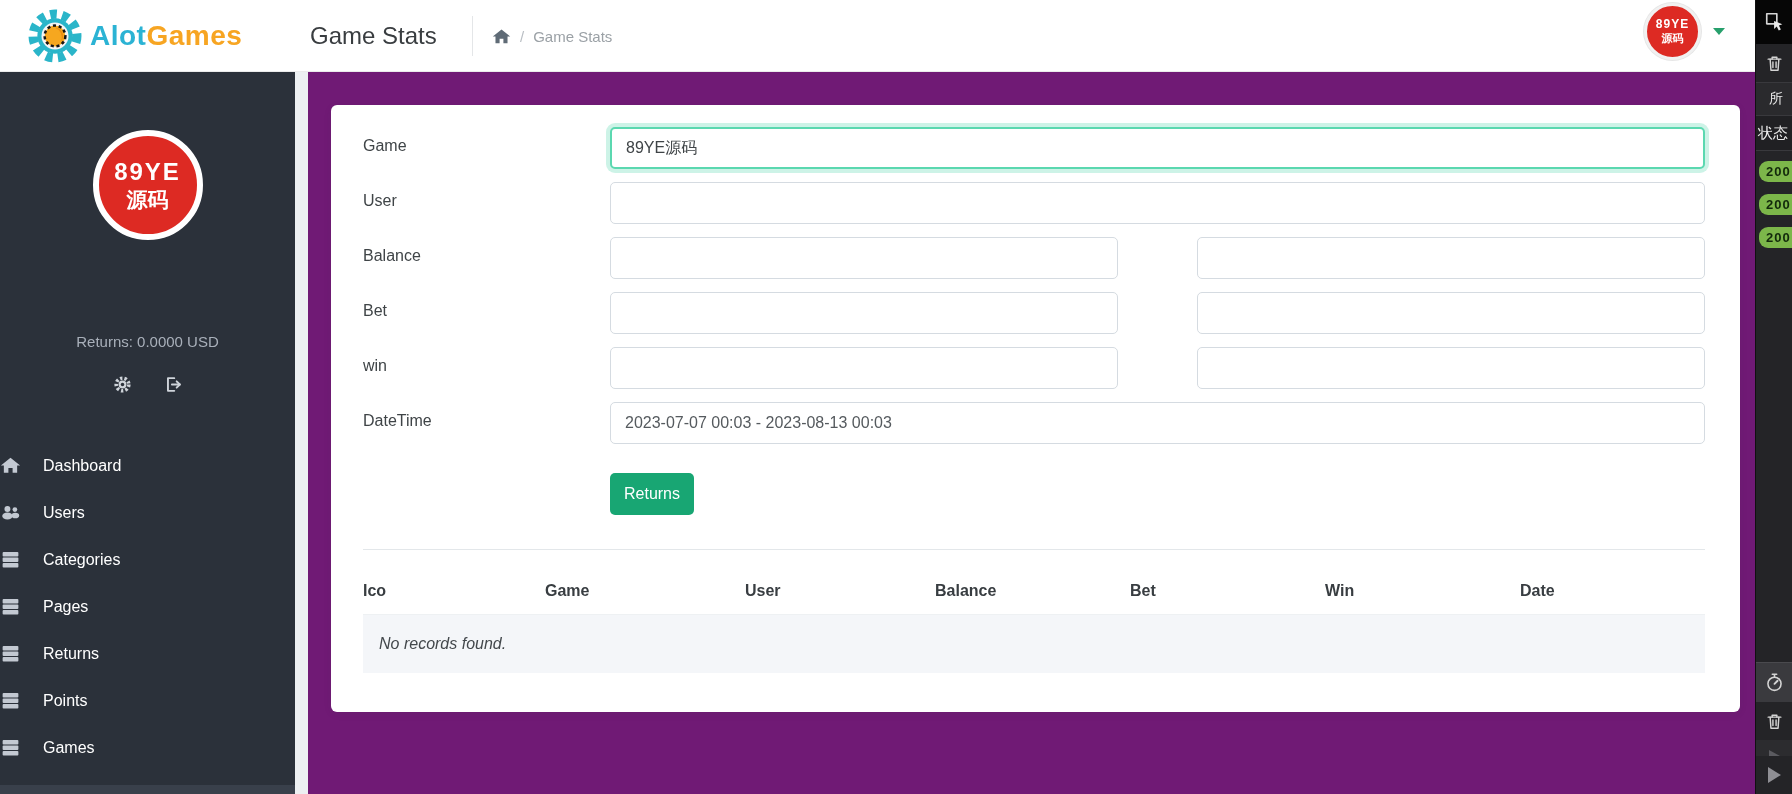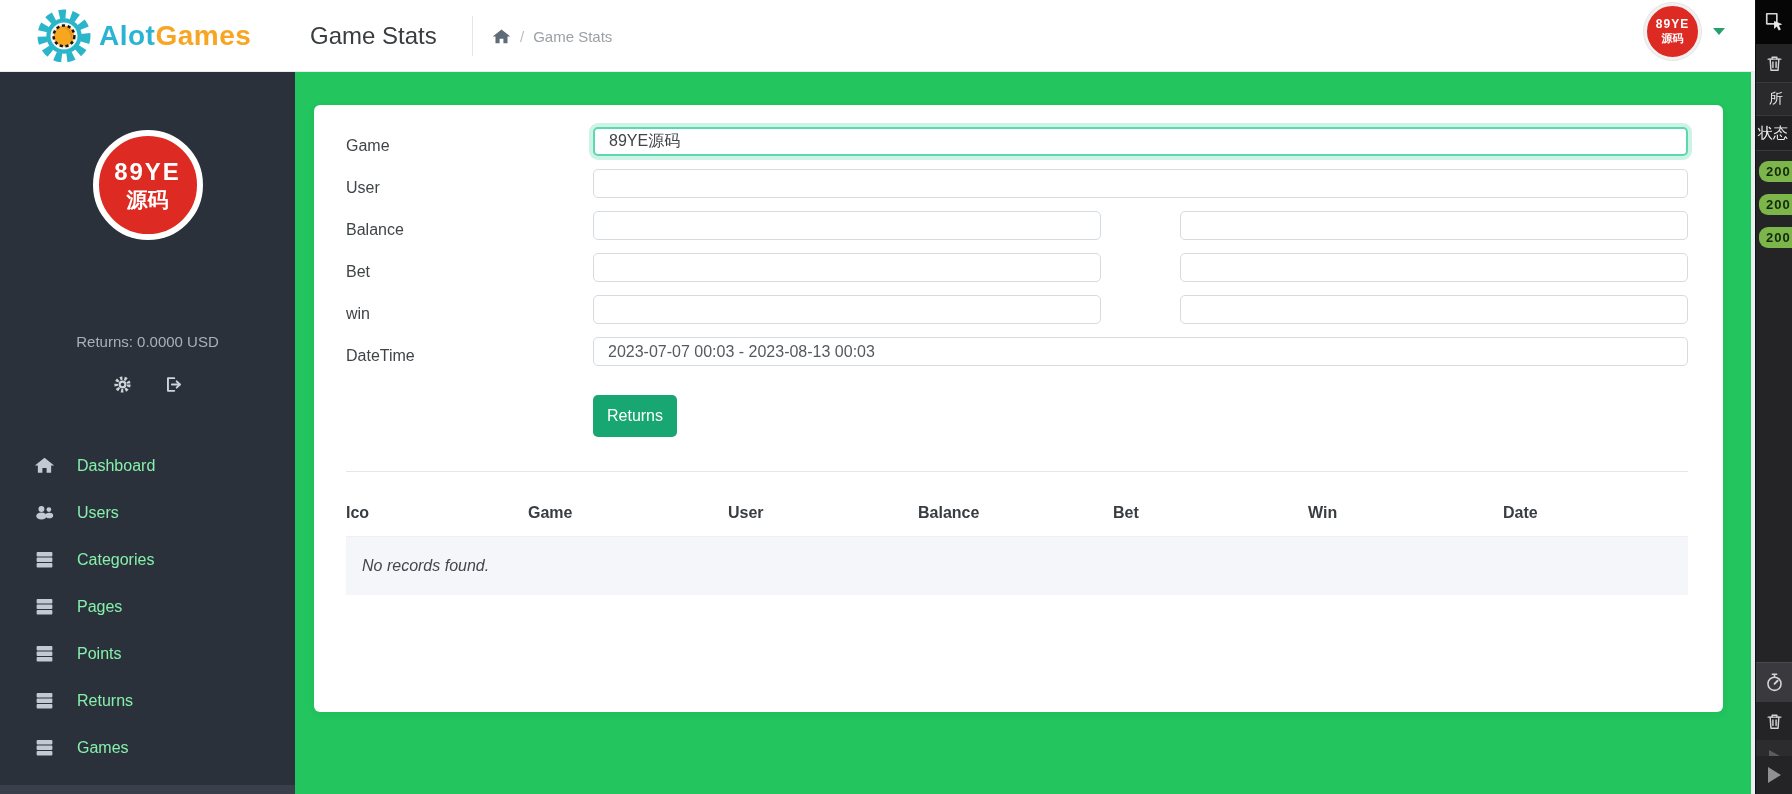--- a/index.html
+++ b/index.html
@@ -3,21 +3,21 @@
 <meta charset="utf-8">
 <style>
   * { margin:0; padding:0; box-sizing:border-box; }
   html,body { width:1792px; height:794px; overflow:hidden;
     font-family:"Liberation Sans","DejaVu Sans",sans-serif; background:#edf0f2; }
   .stage { position:relative; width:1792px; height:794px; }
 
   
   .header { position:absolute; left:0; top:0; width:1755px; height:72px;
     background:#ffffff; border-bottom:1px solid #ebebeb; z-index:5; }
-  .logo { position:absolute; left:37px; top:9px; display:flex; align-items:center; }
+  .logo { position:absolute; left:28px; top:9px; display:flex; align-items:center; }
   .logo-gear { width:54px; height:54px; }
   .logo-text { font-size:28px; font-weight:800; margin-left:8px; letter-spacing:.5px; }
   .logo-alot { color:#2bb3d4; }
   .logo-games { color:#f7a522; }
   .page-title { position:absolute; left:310px; top:0; height:72px; display:flex;
     align-items:center; font-size:24px; color:#393d40; }
   .crumb-divider { position:absolute; left:472px; top:16px; height:40px;
     width:1px; background:#e4e6e8; }
   .breadcrumb { position:absolute; left:492px; top:0; height:72px; display:flex;
     align-items:center; gap:9px; font-size:15px; }
@@ -43,36 +43,36 @@
     border:6px solid #ffffff; color:#fff; font-weight:700; display:flex;
     flex-direction:column; align-items:center; justify-content:center; line-height:1.2; }
   .avatar-lg .l1 { font-size:24px; letter-spacing:2px; }
   .avatar-lg .l2 { font-size:21px; }
   .balance { position:absolute; left:0; top:261px; width:295px; text-align:center;
     color:#a9b0ba; font-size:15px; }
   .side-actions { position:absolute; left:0; top:303px; width:295px; display:flex;
     justify-content:center; gap:32px; }
   .side-actions svg { width:19px; height:19px; display:block; }
   .menu { position:absolute; left:0; top:370px; width:295px; }
-  .menu-item { height:47px; display:flex; align-items:center; padding-left:34px;
-    color:#86efac; font-size:16px; cursor:pointer; }
+  .menu-item { height:47px; display:flex; align-items:center; 
+    color:#ffffff; font-size:16px; cursor:pointer; }
   .menu-item svg { width:21px; height:21px; margin-right:22px; fill:#c3c9d2; flex:none; }
   .sidebar-sliver { position:absolute; left:0; bottom:0; width:295px; height:9px;
     background:#39404b; }
 
   
-  .main { position:absolute; left:291px; top:72px; width:1460px; height:722px;
-    background:#22c55e; }
+  .main { position:absolute; left:308px; top:72px; width:1460px; height:722px;
+    background:#701a75; }
   .card { position:absolute; left:23px; top:33px; width:1409px; height:607px;
     background:#ffffff; border-radius:6px; box-shadow:0 2px 8px rgba(40,50,60,.07);
     padding:22px 35px 0 32px; }
   .form-row { display:flex; margin-bottom:13px; }
   .form-label { width:247px; padding-top:10px; font-size:16px; color:#3f4447; flex:none; }
   .inputs { flex:1; display:flex; justify-content:space-between; }
-  .inp { height:29px; border:1px solid #d5dbe1; border-radius:5px; background:#fff;
+  .inp { height:42px; border:1px solid #d5dbe1; border-radius:5px; background:#fff;
     font-size:16px; color:#3f4447; padding:0 14px;
     font-family:"Liberation Sans","DejaVu Sans",sans-serif; }
   .inp.full { width:100%; }
   .inp.half { width:508px; }
   .inp.focused { border:2px solid #5bd8b0; box-shadow:0 0 0 4px rgba(91,216,176,.30); }
   .inp.muted { color:#555a5e; }
   .btn-filter { margin-left:247px; margin-top:16px; width:84px; height:42px;
     background:#18a673; color:#fff; border:none; border-radius:5px; font-size:16px;
     cursor:pointer; font-family:"Liberation Sans","DejaVu Sans",sans-serif; }
   .hr { border:none; border-top:1px solid #e3e7ea; margin-top:34px; }
@@ -207,29 +207,29 @@
             <rect x="3" y="16.1" width="18" height="5" rx="1"></rect>
           </svg>
         <span>Pages</span>
       </div>
       <div class="menu-item">
         <svg viewBox="0 0 24 24">
             <rect x="3" y="3.5" width="18" height="5" rx="1"></rect>
             <rect x="3" y="9.8" width="18" height="5" rx="1"></rect>
             <rect x="3" y="16.1" width="18" height="5" rx="1"></rect>
           </svg>
+        <span>Returns</span>
+      </div>
+      <div class="menu-item">
+        <svg viewBox="0 0 24 24">
+            <rect x="3" y="3.5" width="18" height="5" rx="1"></rect>
+            <rect x="3" y="9.8" width="18" height="5" rx="1"></rect>
+            <rect x="3" y="16.1" width="18" height="5" rx="1"></rect>
+          </svg>
         <span>Points</span>
-      </div>
-      <div class="menu-item">
-        <svg viewBox="0 0 24 24">
-            <rect x="3" y="3.5" width="18" height="5" rx="1"></rect>
-            <rect x="3" y="9.8" width="18" height="5" rx="1"></rect>
-            <rect x="3" y="16.1" width="18" height="5" rx="1"></rect>
-          </svg>
-        <span>Returns</span>
       </div>
       <div class="menu-item">
         <svg viewBox="0 0 24 24">
             <rect x="3" y="3.5" width="18" height="5" rx="1"></rect>
             <rect x="3" y="9.8" width="18" height="5" rx="1"></rect>
             <rect x="3" y="16.1" width="18" height="5" rx="1"></rect>
           </svg>
         <span>Games</span>
       </div>
 

